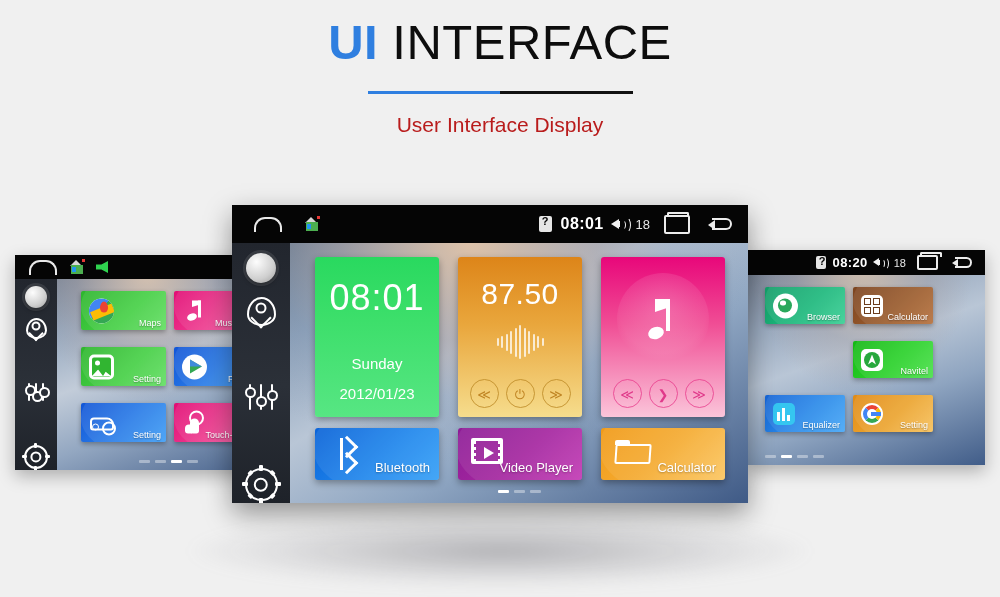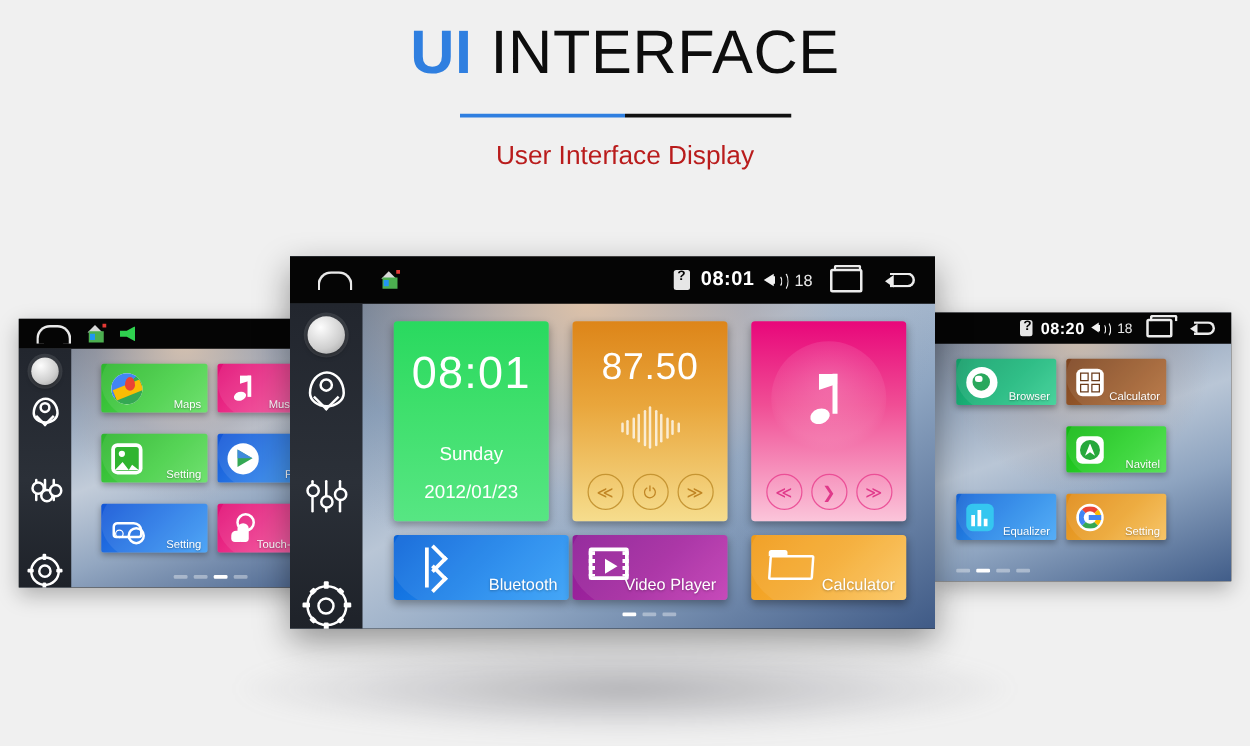--- a/index.html
+++ b/index.html
@@ -478,21 +478,21 @@
               </div>
             <div class="cbtn">
                 <span class="gl">❯</span>
               </div>
             <div class="cbtn">
                 <span class="gl">≫</span>
               </div>
           </div>
         </div>
 
-        <div class="tile t-bt" style="left:25px;top:185px;width:140px;height:52px">
+        <div class="tile t-bt" style="left:25px;top:185px;width:124px;height:52px">
           <div class="sheen"></div>
           <div class="bt-ic">
             <div class="v1"></div>
               <div class="d1"></div>
               <div class="d2"></div>
           </div>
           <div class="lbl">Bluetooth</div>
         </div>
         <div class="tile t-vid" style="left:168px;top:185px;width:124px;height:52px">
           <div class="sheen"></div>

